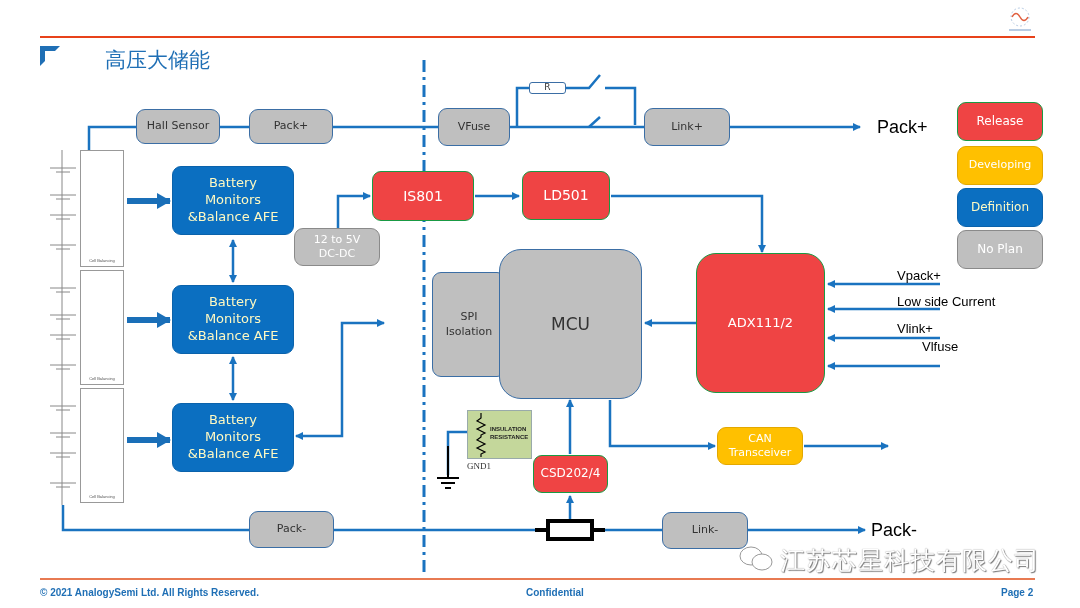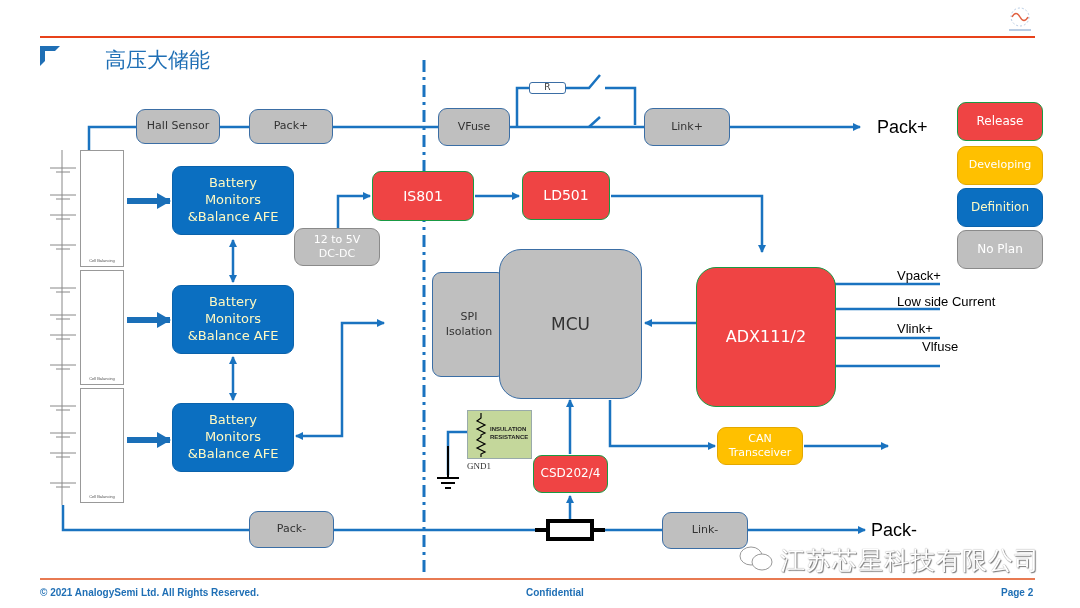--- a/index.html
+++ b/index.html
@@ -184,21 +184,21 @@
 <div class="box green" style="left:372px;top:171px;width:102px;height:50px;font-size:14px;">IS801</div>
 <div class="box green" style="left:522px;top:171px;width:88px;height:49px;font-size:14px;">LD501</div>
 
 <div class="box gray" style="left:386px;top:272px;width:74px;height:105px;margin-left:46px;">
   <div>
       <div>SPI</div>
       <div>Isolation</div>
     </div>
 </div>
 <div class="box gray" style="left:499px;top:249px;width:143px;height:150px;border-radius:22px;font-size:17px;">MCU</div>
-<div class="box green" style="left:696px;top:267px;width:140px;height:140px;border-radius:20px;font-size:16px;">ADX111/2</div>
+<div class="box green" style="left:696px;top:253px;width:129px;height:140px;border-radius:20px;font-size:13px;">ADX111/2</div>
 <div class="abs sig" style="left:897px;top:268px;">Vpack+</div>
 <div class="abs sig" style="left:897px;top:294px;">Low side Current</div>
 <div class="abs sig" style="left:897px;top:321px;">Vlink+</div>
 <div class="abs sig" style="left:897px;top:339px;margin-left:25px;">Vlfuse</div>
 
 <div class="ins-box">
   <svg class="abs" style="left:6px;top:2px" width="14" height="44">
     <polyline points="7,0 7,5 3,8 11,12 3,16 11,20 7,22 7,24 3,27 11,31 3,35 11,39 7,41 7,44" stroke="#000" stroke-width="1.2" fill="none"></polyline>
   </svg>
   <div class="abs" style="left:22px;top:14px;font-size:6px;font-weight:bold;color:#222;line-height:1.4;">

